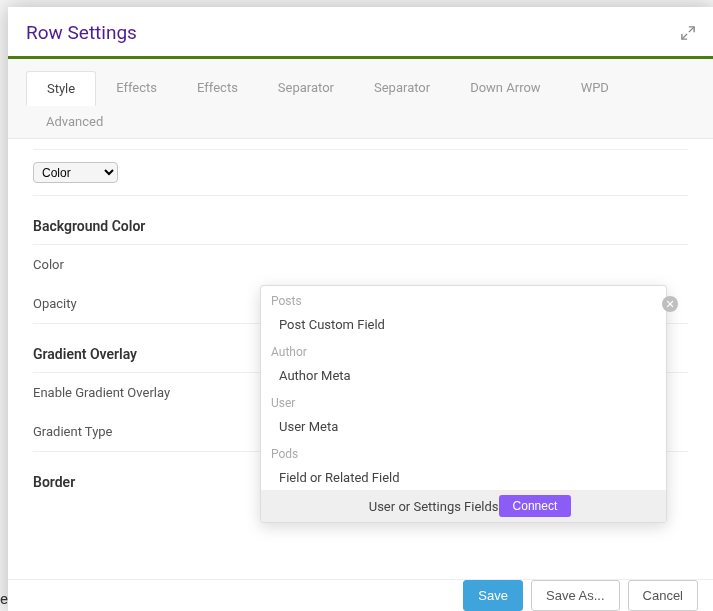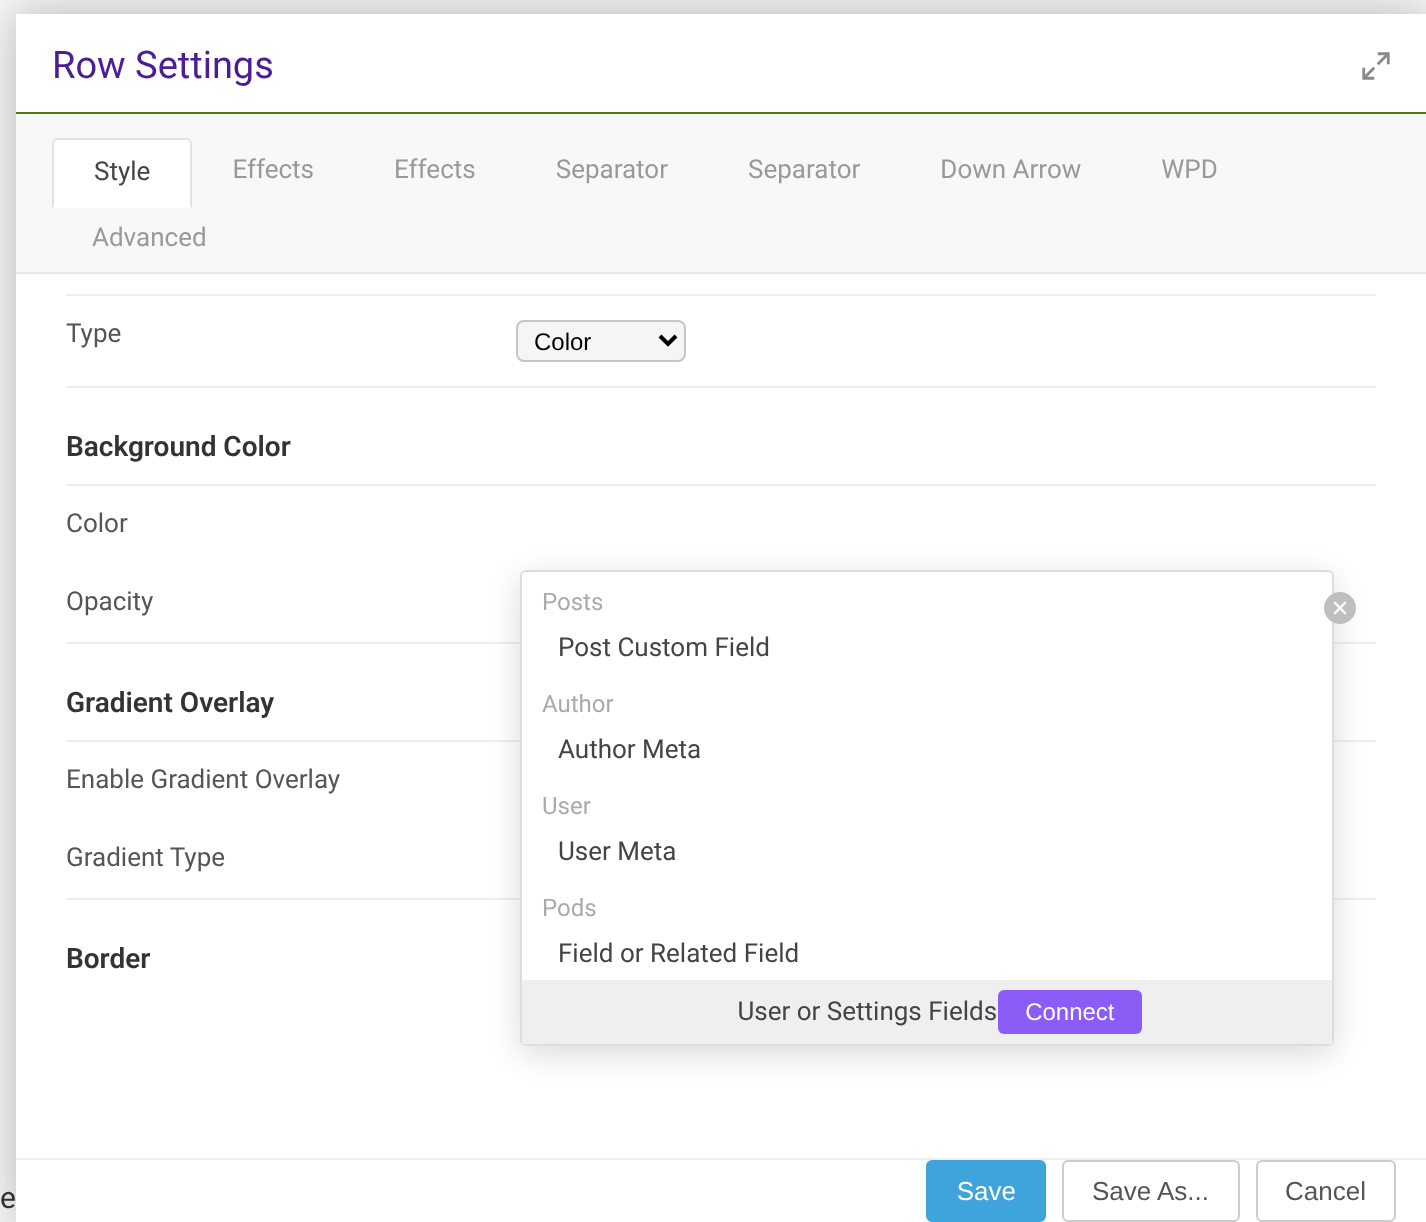--- a/index.html
+++ b/index.html
@@ -47,21 +47,21 @@
 }
 .expand-icon {
     width: 14px;
     height: 14px;
     color: #999;
     cursor: pointer;
 }
 .expand-icon svg { display:block; }
 .tabs-container {
     background: #f8f8f8;
-    border-top: 1px solid #4d7c0f;
+    border-top: 3px solid #4d7c0f;
     border-bottom: 1px solid #e9e9e9;
     padding: 12px 18px 0;
 }
 .tabs {
     display: flex;
     flex-wrap: wrap;
     gap: 0;
 }
 .tab {
     padding: 9px 20px;
@@ -232,21 +232,20 @@
             <div class="tab">Separator</div>
             <div class="tab">Down Arrow</div>
             <div class="tab">WPD</div>
             <div class="tab">Advanced</div>
         </div>
     </div>
 
     <div class="content">
         <div class="header-divider"></div>
         <div class="row">
-            <div class="row-label">Type</div>
             <div class="row-control">
                 <select class="native-select">
                     <option>Color</option>
                 </select>
             </div>
         </div>
         <div class="divider"></div>
 
         <div class="section-title">Background Color</div>
         <div class="divider"></div>

